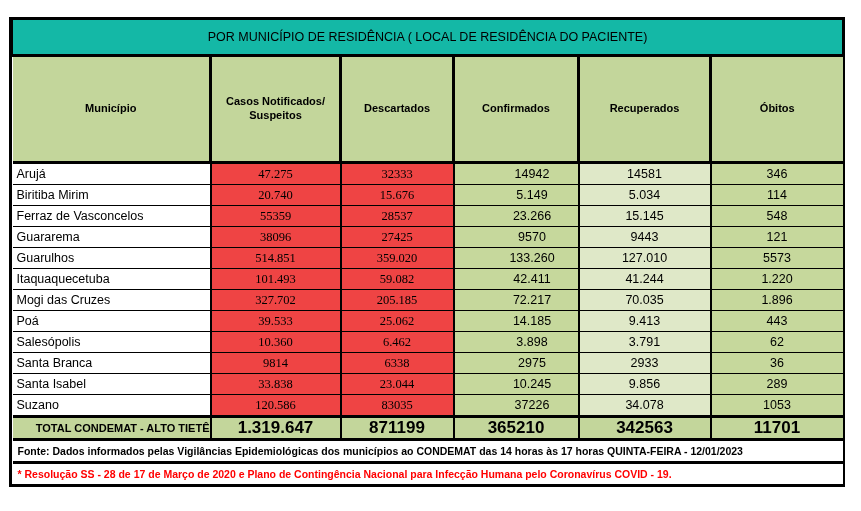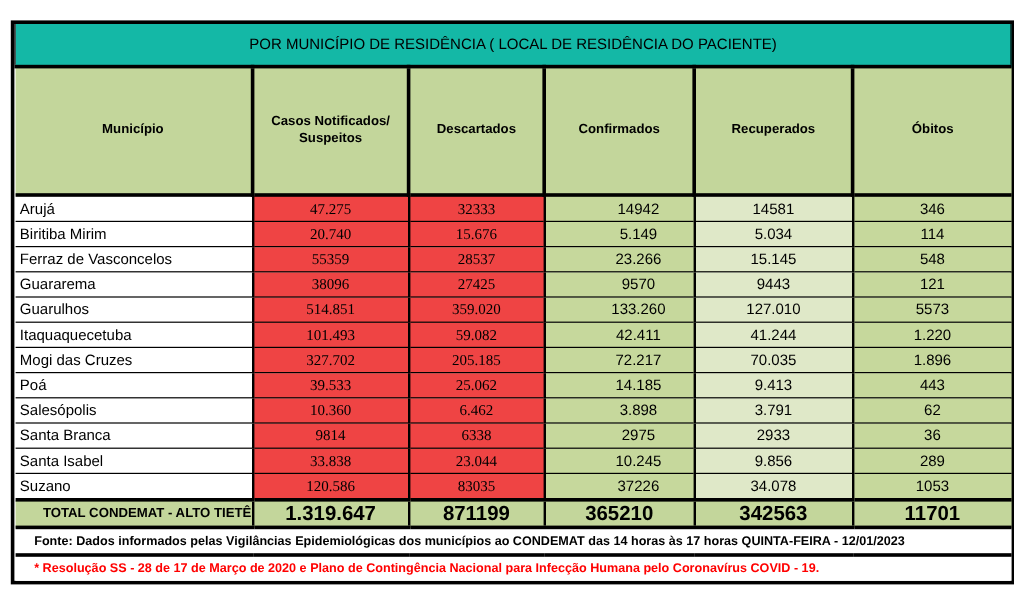--- a/index.html
+++ b/index.html
@@ -131,21 +131,21 @@
     border-left: none;
     font-size: 11px;
   }
   tr.total-row td:last-child { border-right: none; }
 
   
   tr.foot-row td {
     background: #ffffff;
     height: 20px;
     text-align: left;
-    padding-left: 16px;
+    padding-left: 5px;
     font-size: 10.5px;
     font-weight: bold;
     color: #000;
     border: none;
     border-bottom: 3px solid #000;
     vertical-align: middle;
   }
   tr.foot-row.note td {
     color: #ff0000;
     font-size: 10.5px;

